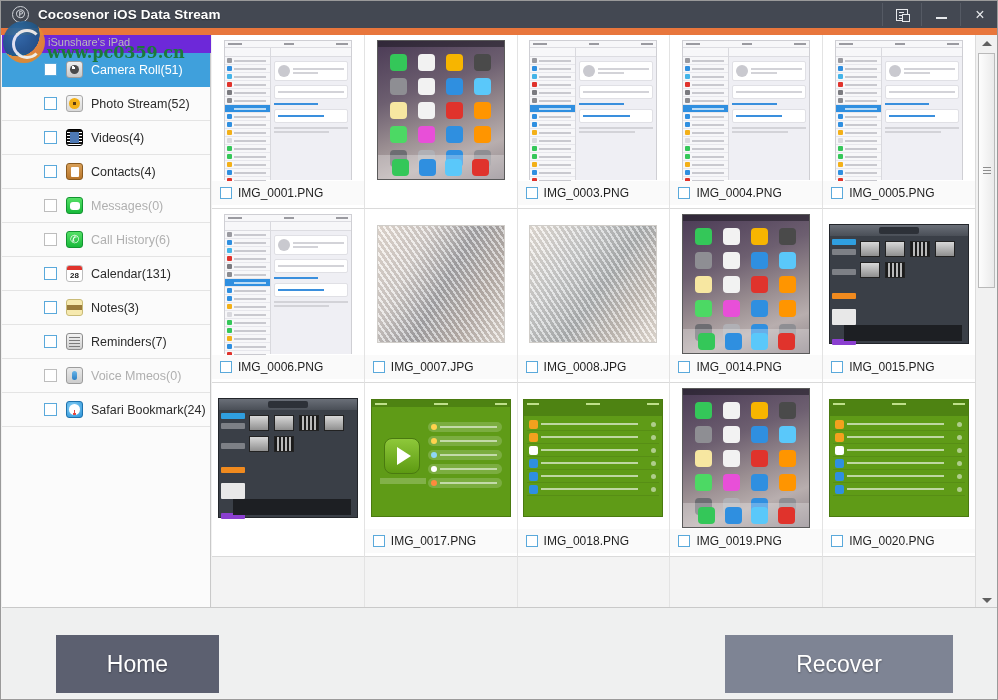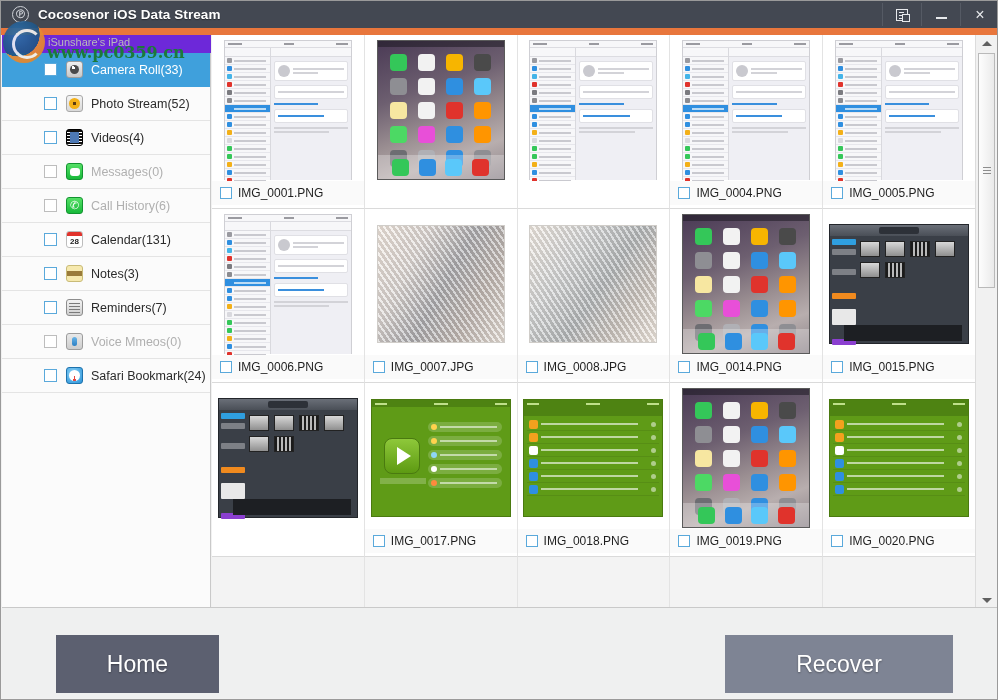--- a/index.html
+++ b/index.html
@@ -375,31 +375,36 @@
   <div class="accentbar"></div>
 
   <div class="device-zone">
     <span class="device-name">iSunshare's iPad</span>
   </div>
 
   <div class="sidebar" id="sidebar">
       <div class="side-item selected">
         <span class="side-check"></span>
         <span class="side-icon ic-camera"></span>
-        <span class="side-label">Camera Roll(33)</span>
+        <span class="side-label">Camera Roll(51)</span>
       </div>
       <div class="side-item">
         <span class="side-check"></span>
         <span class="side-icon ic-photo"></span>
         <span class="side-label">Photo Stream(52)</span>
       </div>
       <div class="side-item">
         <span class="side-check"></span>
         <span class="side-icon ic-video"></span>
         <span class="side-label">Videos(4)</span>
+      </div>
+      <div class="side-item">
+        <span class="side-check"></span>
+        <span class="side-icon ic-contacts"></span>
+        <span class="side-label">Contacts(4)</span>
       </div>
       <div class="side-item disabled">
         <span class="side-check"></span>
         <span class="side-icon ic-msg"></span>
         <span class="side-label">Messages(0)</span>
       </div>
       <div class="side-item disabled">
         <span class="side-check"></span>
         <span class="side-icon ic-call">✆</span>
         <span class="side-label">Call History(6)</span>
@@ -670,20 +675,24 @@
                     <div class="ips-line blue" style="width:70%"></div>
                   </div>
                   <div class="ips-card" style="background:transparent;border:none;padding:0">
                     <div class="ips-line"></div>
                     <div class="ips-line" style="width:75%"></div>
                   </div>
                 </div>
               </div>
             </div>
           </div>
+          <div class="cap-row">
+            <span class="cap-check"></span>
+            <span class="cap-name">IMG_0003.PNG</span>
+          </div>
         </div>
         <div class="cell">
           <div class="thumb">
             <div class="ipad-settings">
               <div class="ips-status">
                 <i></i>
                 <i style="width:10px"></i>
                 <i style="width:12px"></i>
               </div>
               <div class="ips-body">

